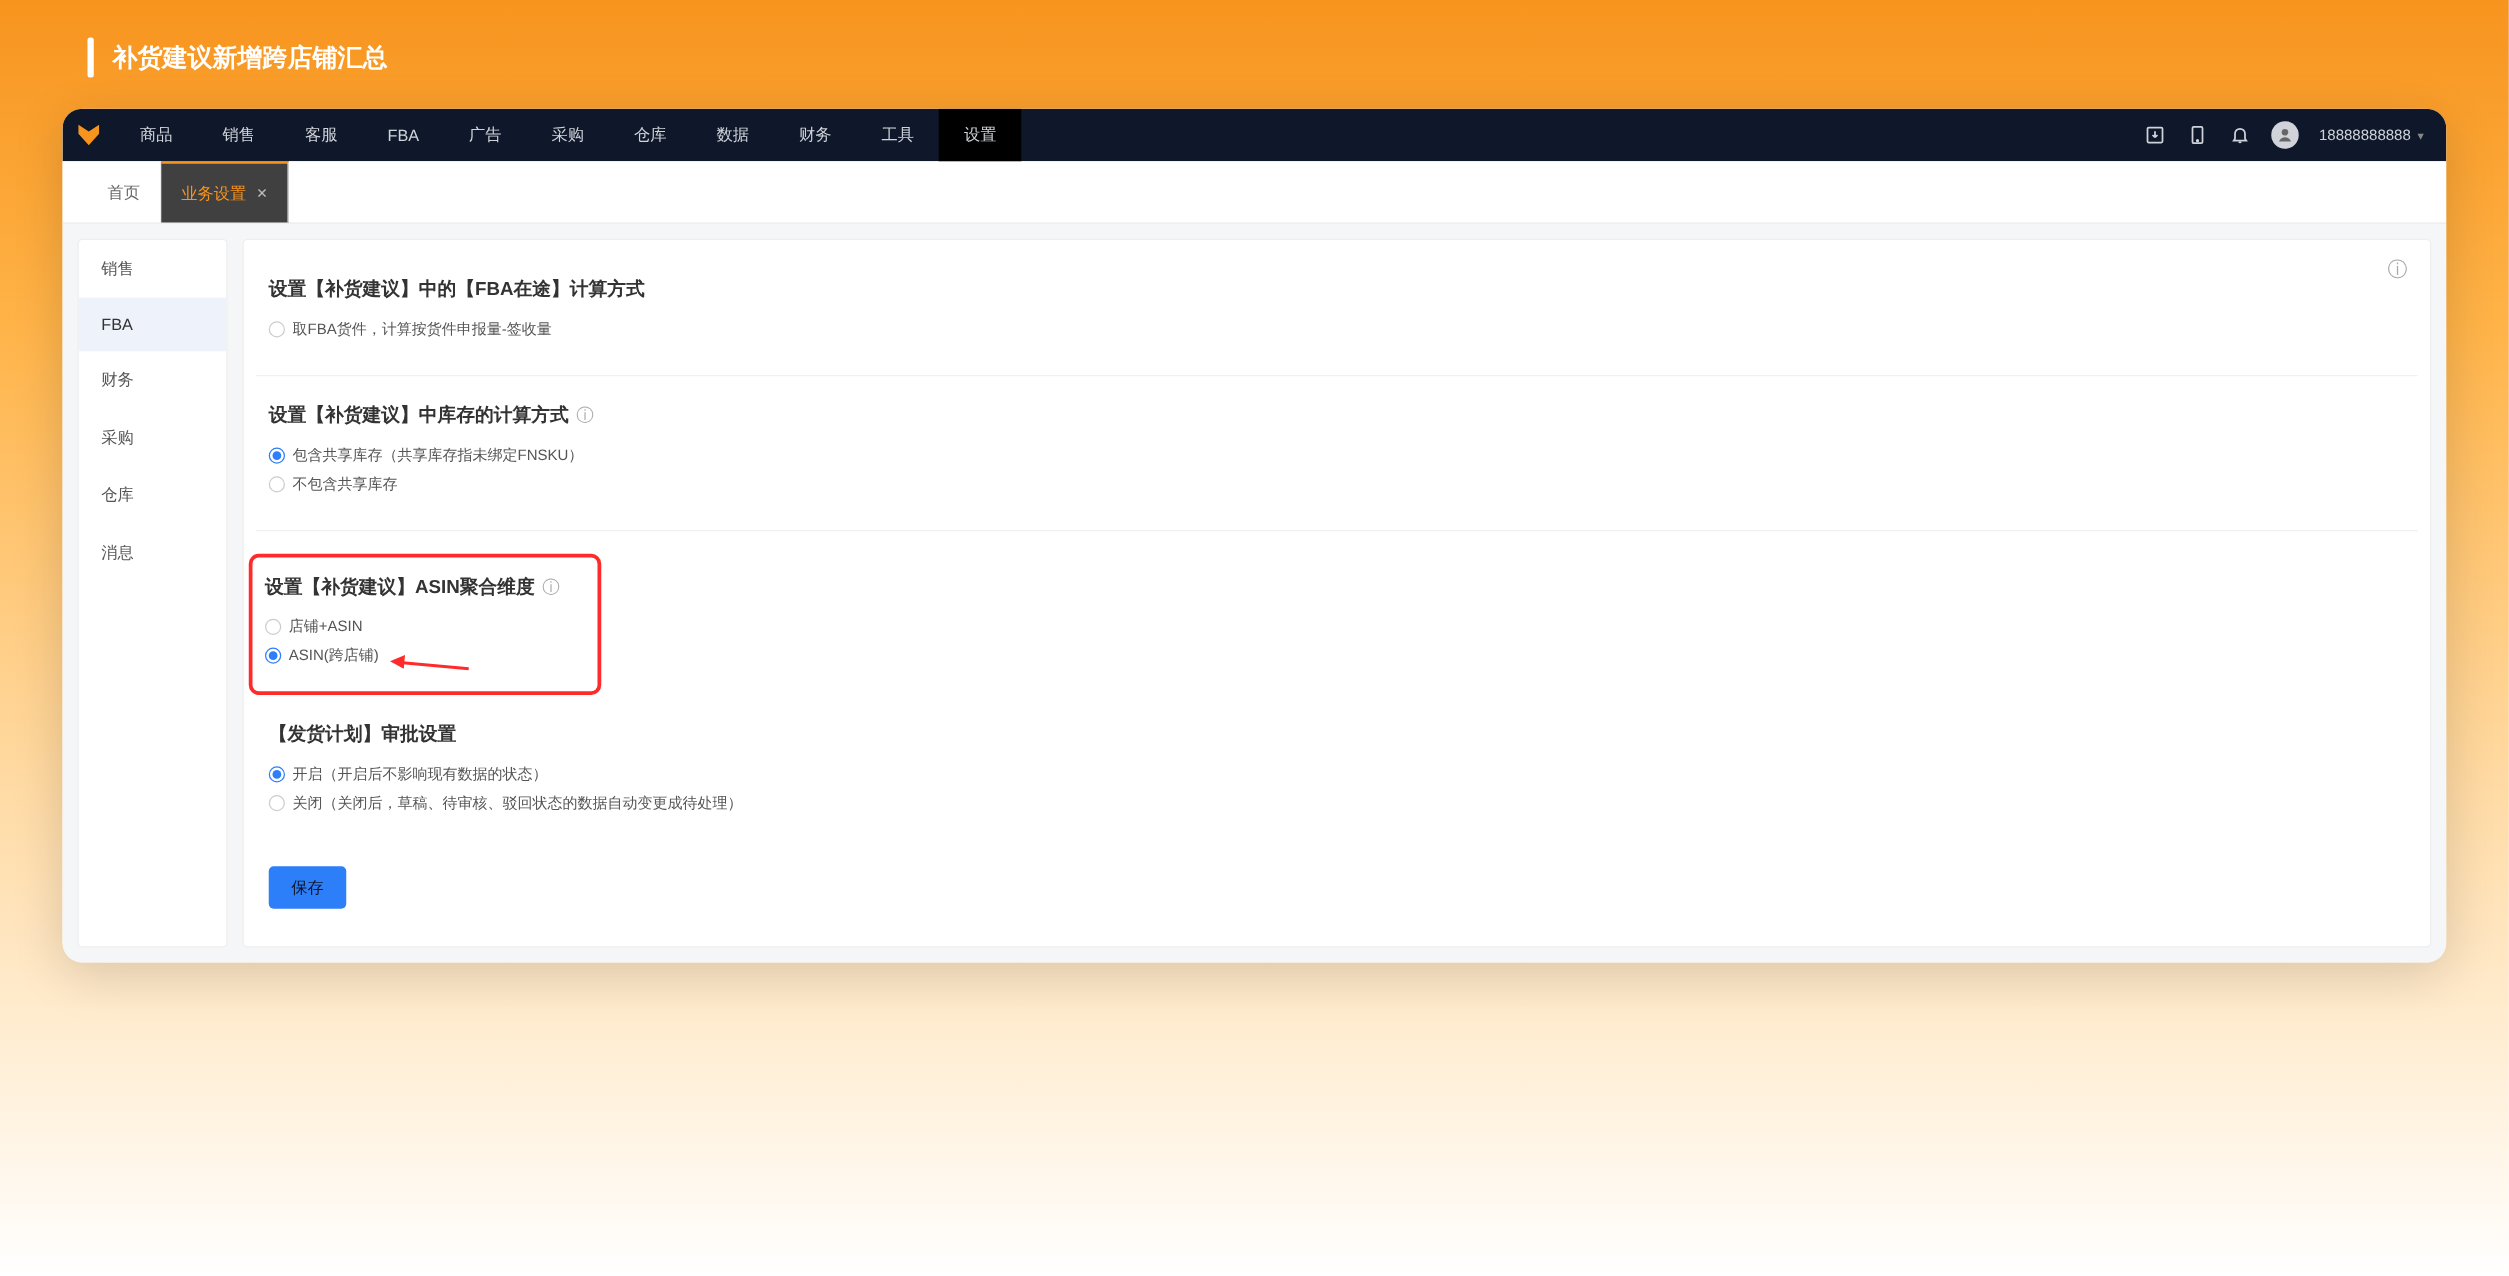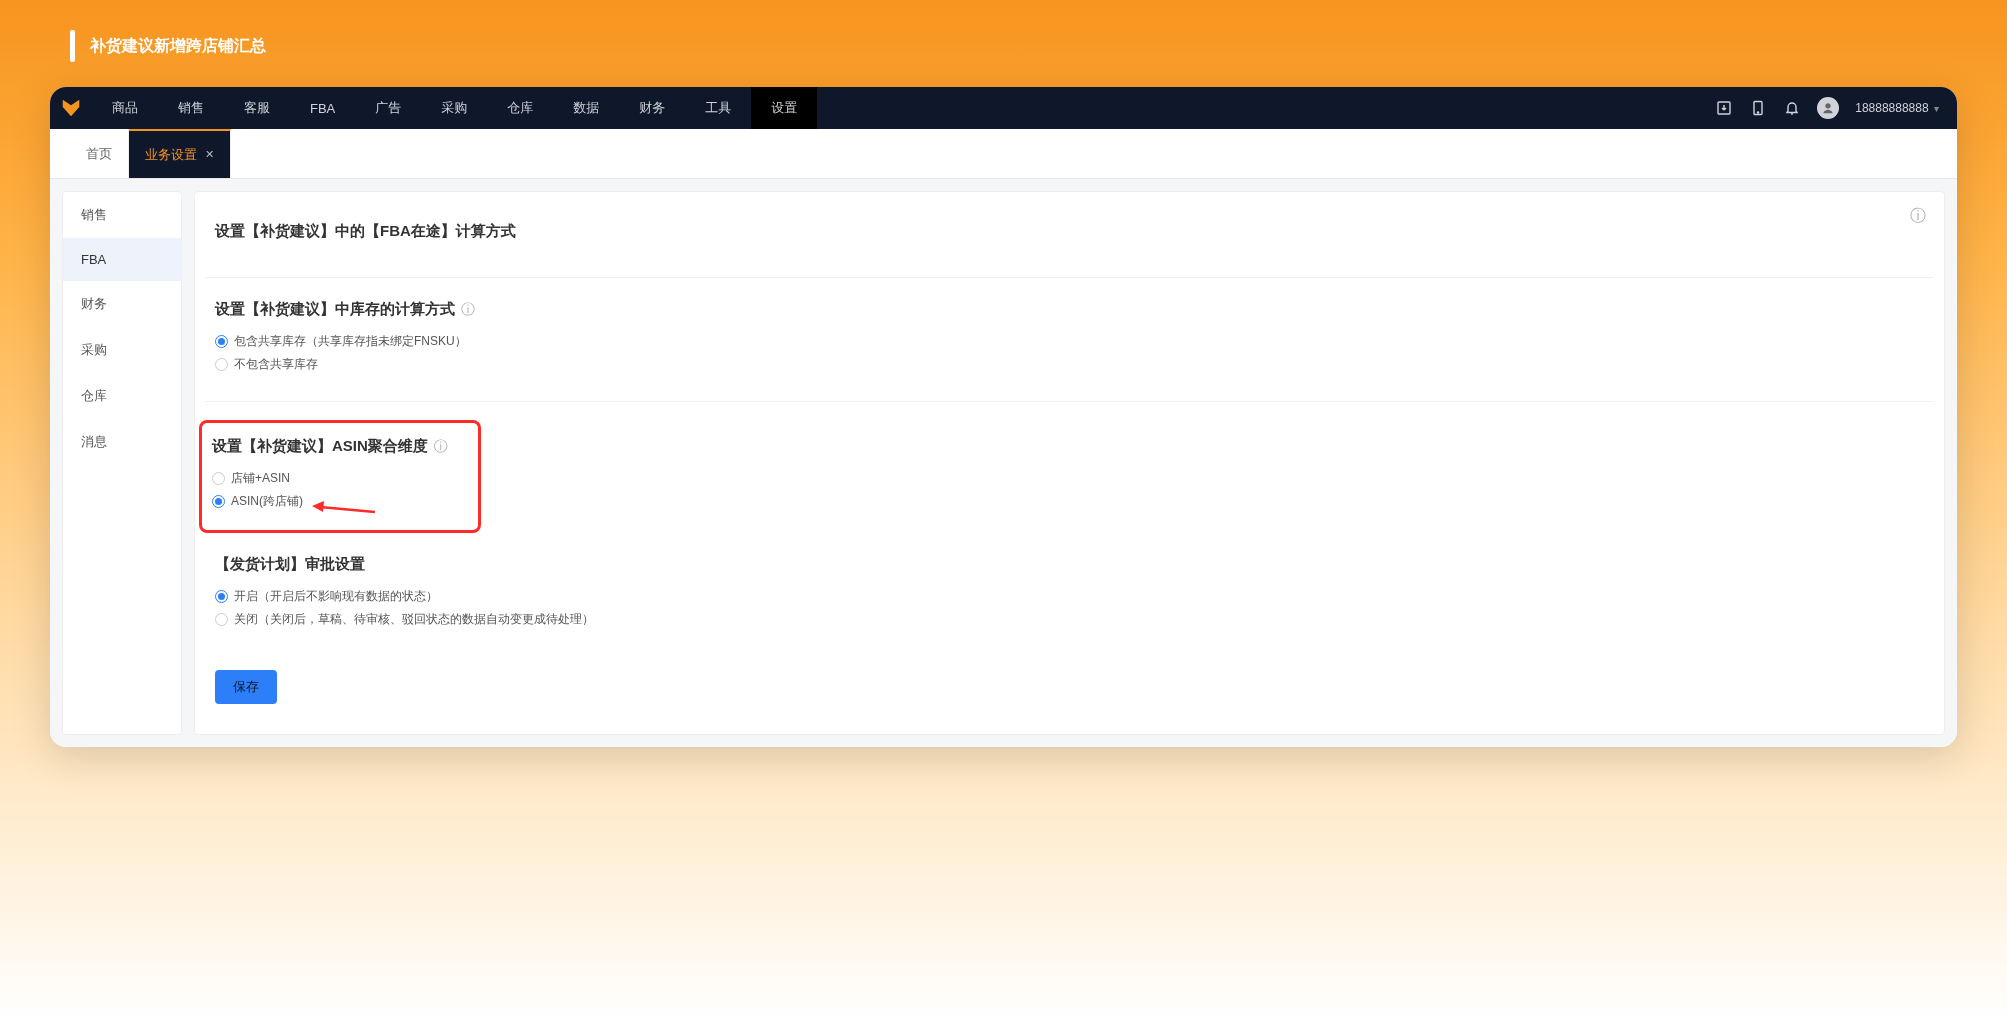--- a/index.html
+++ b/index.html
@@ -17,21 +17,21 @@
     }
     .banner-bar {
       width: 5px;
       height: 32px;
       background: #fff;
       border-radius: 2px;
       margin-right: 15px;
     }
     .banner-title {
       color: #fff;
-      font-size: 16px;
+      font-size: 20px;
       font-weight: 600;
     }
     .app-window {
       background: #fff;
       border-radius: 16px;
       overflow: hidden;
       box-shadow: 0 10px 40px rgba(0,0,0,0.15);
     }
     .topnav {
       background: #0f172a;
@@ -86,21 +86,21 @@
       padding: 0 16px;
       height: 100%;
       display: flex; align-items: center;
       color: #666;
       cursor: pointer;
       border-right: 1px solid #eee;
     }
     .tab.active {
       color: #f7941e;
       border-top: 2px solid #f7941e;
-      background: #0f172a;
+      background: #404040;
       position: relative;
     }
     .tab-close { margin-left: 8px; color: #bbb; font-size: 11px; cursor: pointer; }
 
     .body-area {
       display: flex;
       background: #f5f6f8;
       padding: 12px;
       gap: 12px;
       min-height: 560px;
@@ -278,20 +278,24 @@
       <div class="side-item">采购</div>
       <div class="side-item">仓库</div>
       <div class="side-item">消息</div>
     </div>
 
     <div class="content">
       <div class="help-icon-corner">ⓘ</div>
 
       <div class="section">
         <div class="section-title">设置【补货建议】中的【FBA在途】计算方式</div>
+        <div class="radio-row">
+          <span class="radio"></span>
+          <span>取FBA货件，计算按货件申报量-签收量</span>
+        </div>
       </div>
 
       <div class="section">
         <div class="section-title">
           <span>设置【补货建议】中库存的计算方式</span>
           <span class="help-inline">ⓘ</span>
         </div>
         <div class="radio-row">
           <span class="radio checked"></span>
           <span>包含共享库存（共享库存指未绑定FNSKU）</span>

